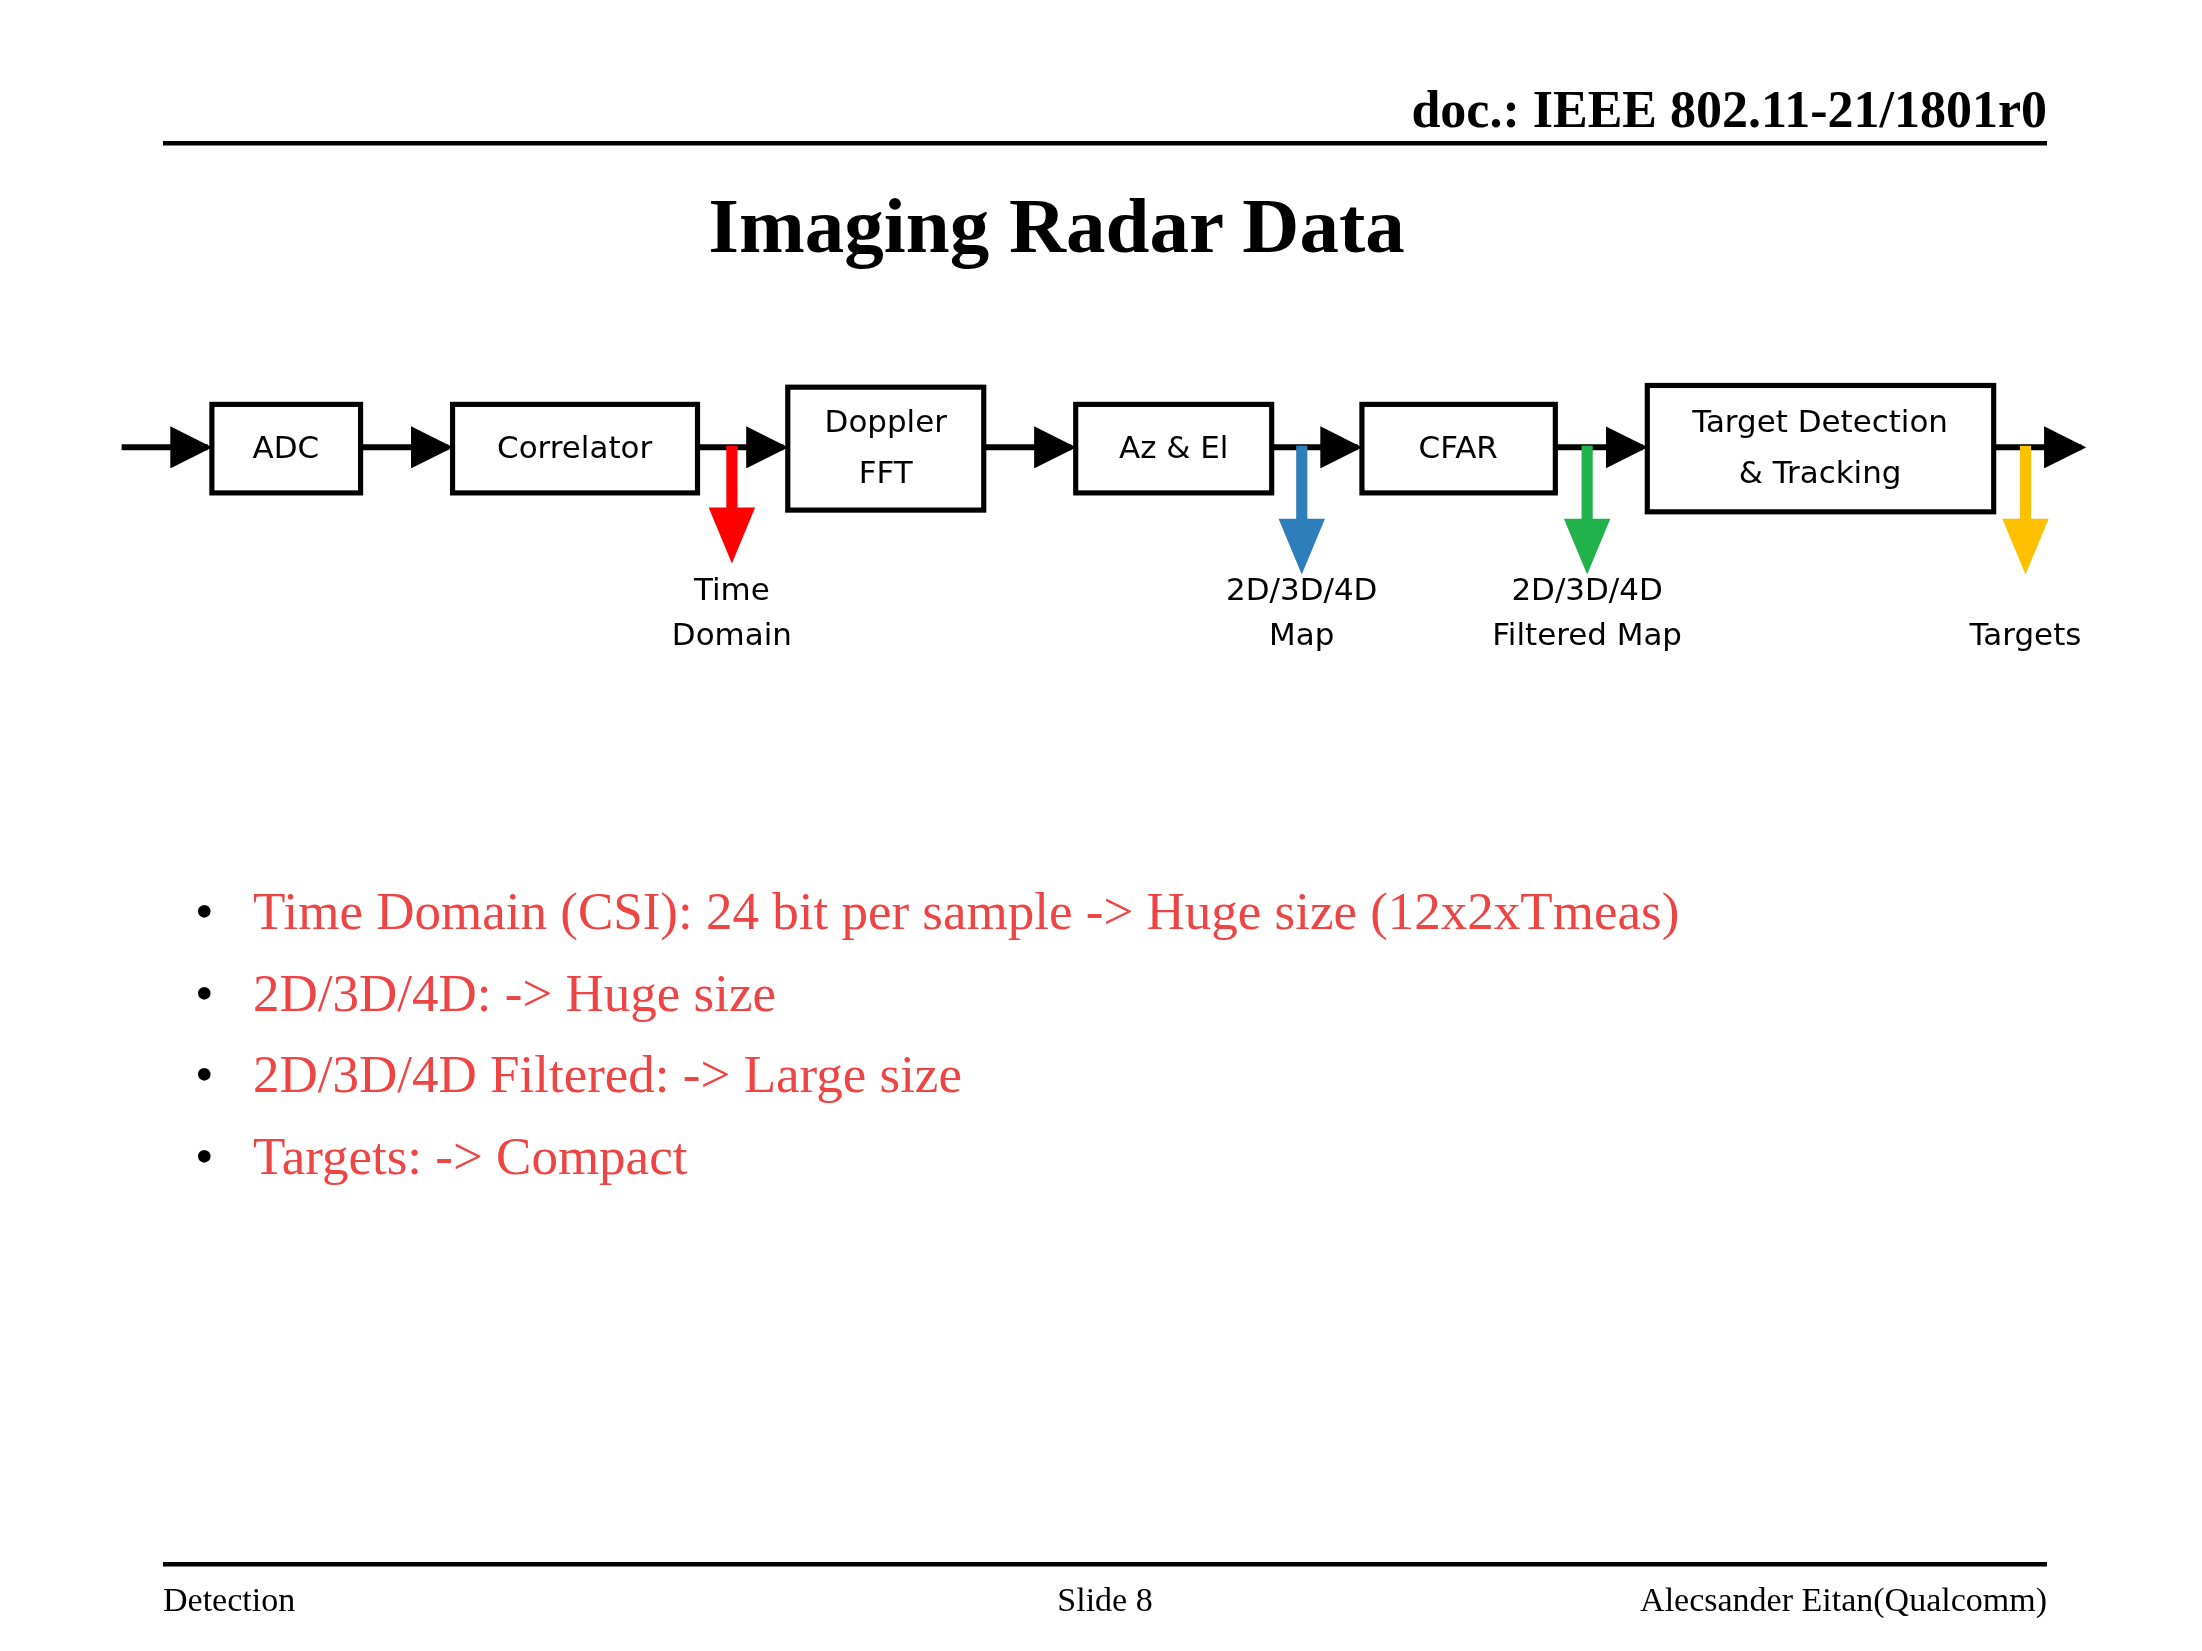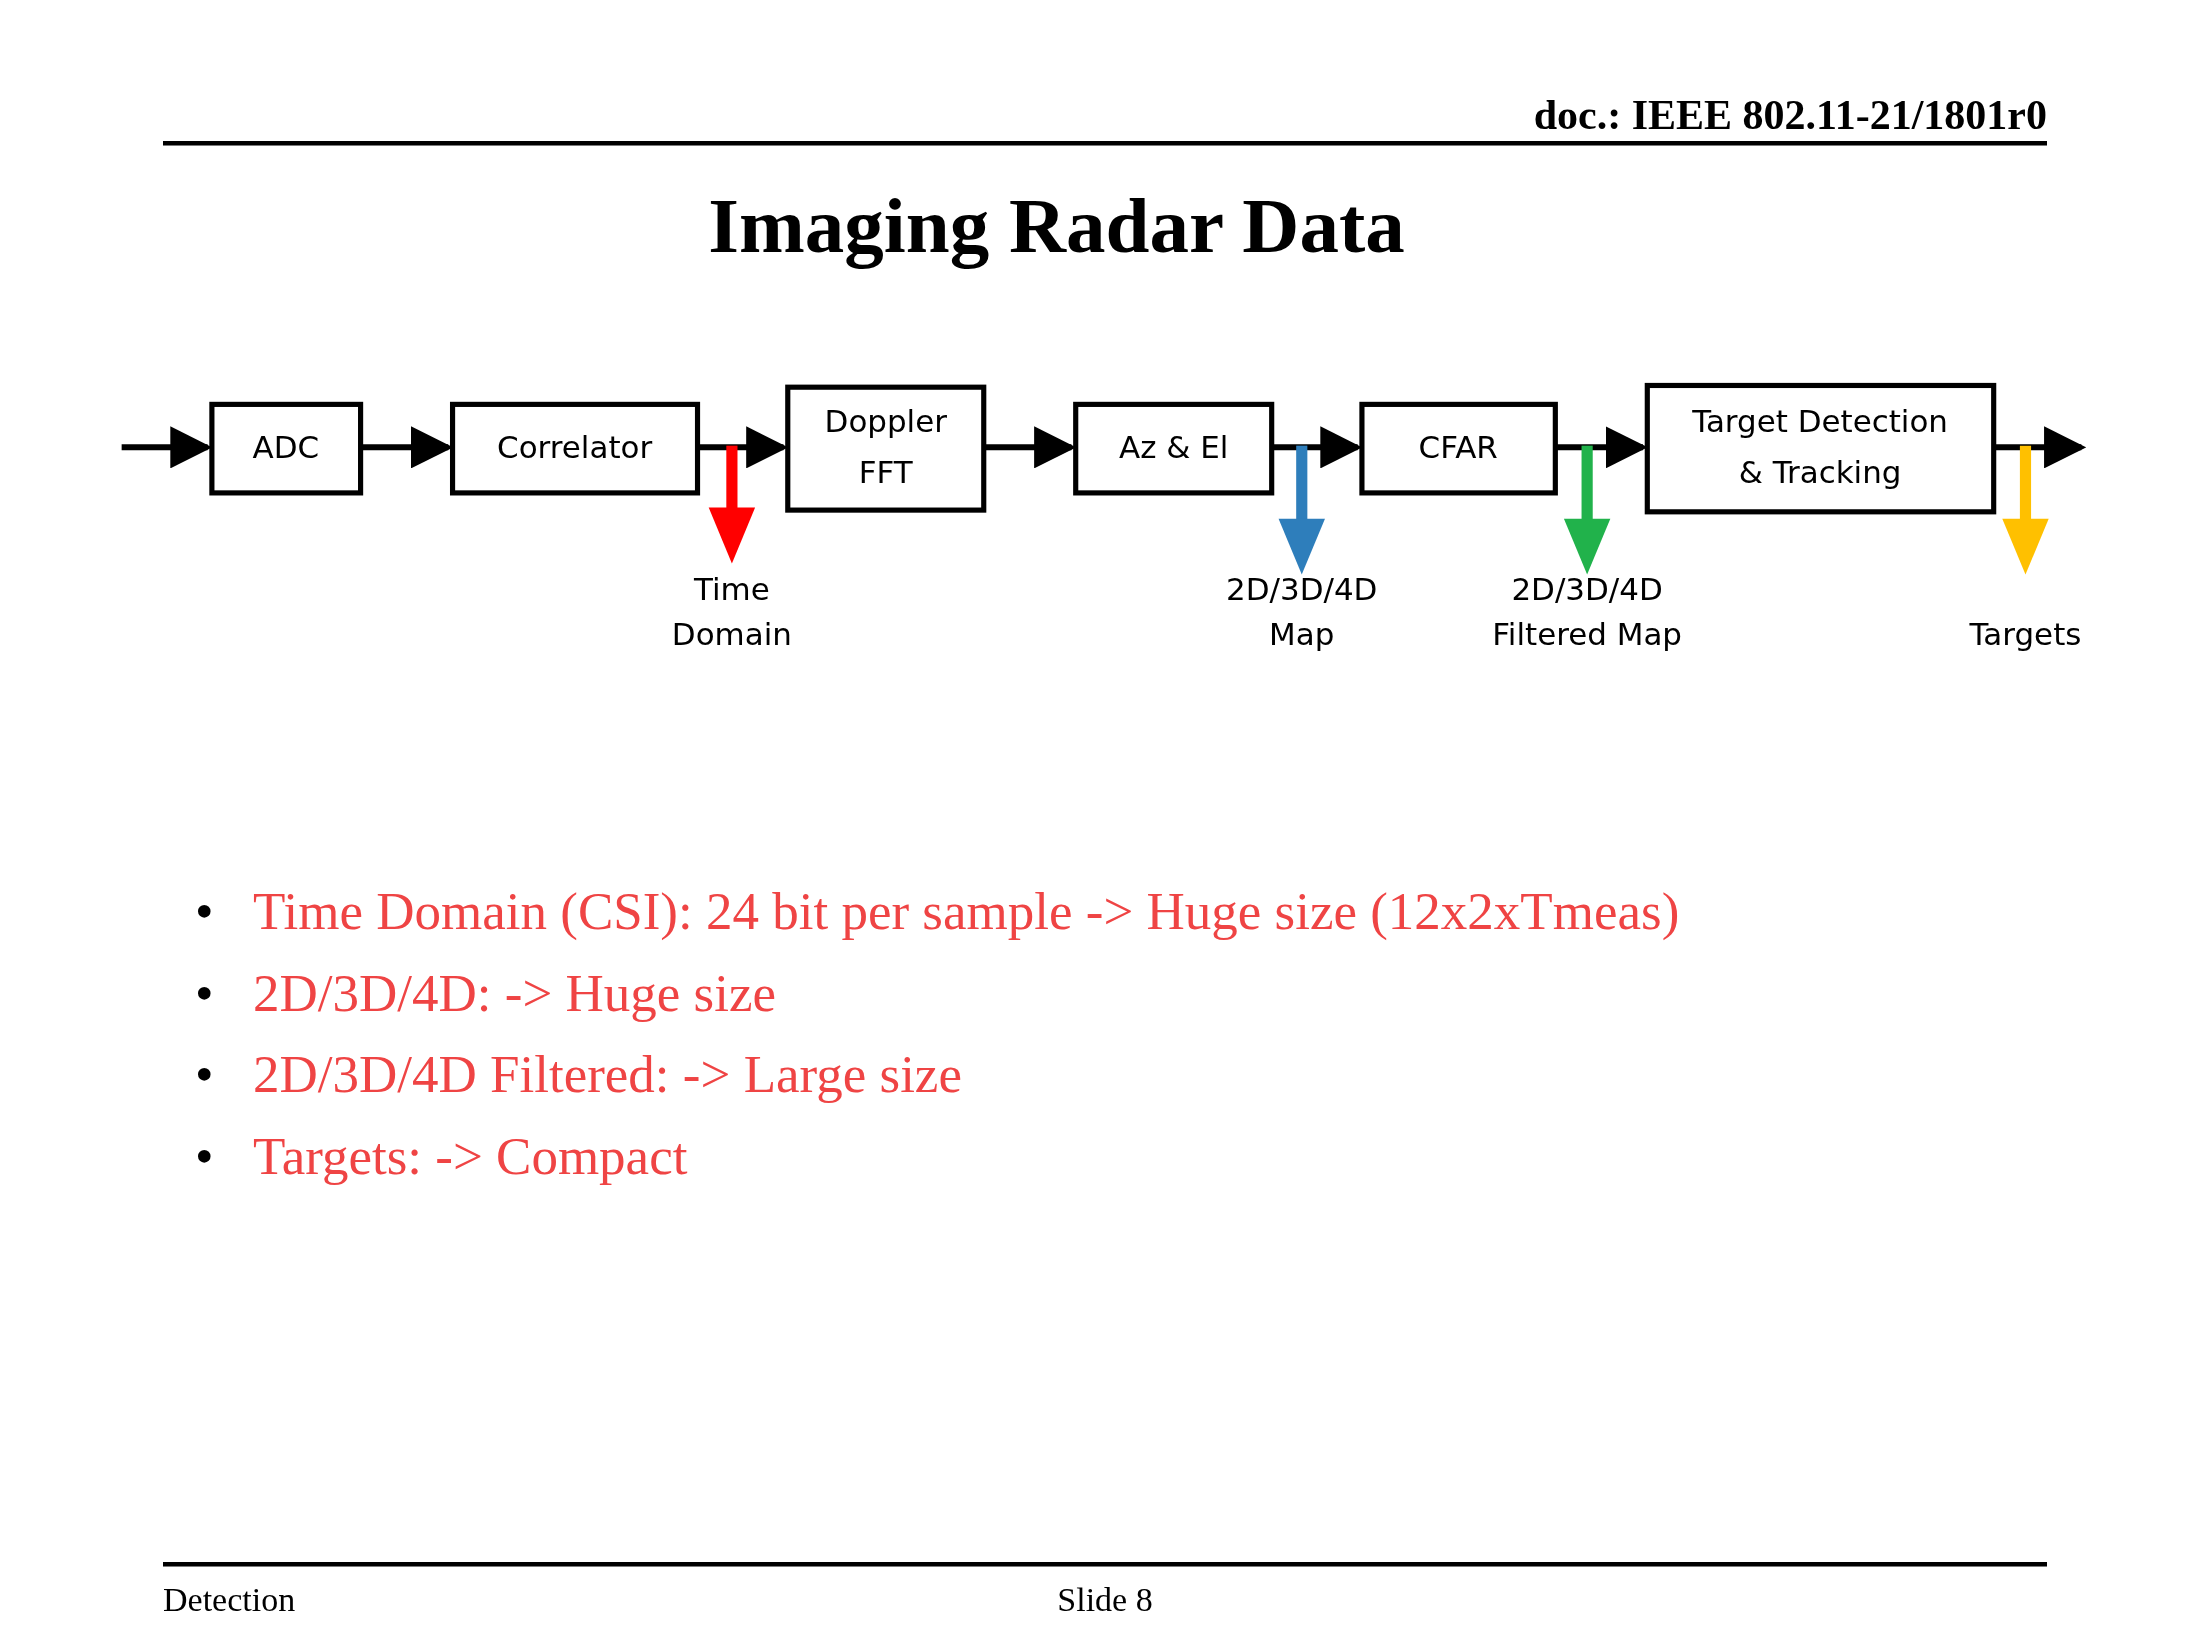--- a/index.html
+++ b/index.html
@@ -30,21 +30,21 @@
     font-size: 48px;
     font-weight: bold;
     font-family: "Liberation Serif", serif;
     color: #000;
     white-space: nowrap;
   }
   #header-doc {
     position: absolute;
     right: 0;
     bottom: 6.9px;
-    font-size: 42px;
+    font-size: 52px;
     font-weight: bold;
     font-family: "Liberation Serif", serif;
     color: #000;
     white-space: nowrap;
     margin-left: 44px;
   }
   #header-rule {
     position: absolute;
     left: 0;
     right: 0;
@@ -257,14 +257,15 @@
   <div class="bullet-row">
     <div class="bullet-dot">•</div>
     <div class="bullet-text">Targets: -&gt; Compact</div>
   </div>
 </div>
 
 <div id="footer">
   <div id="footer-rule"></div>
   <div class="footer-cell" id="footer-left">Detection</div>
   <div class="footer-cell" id="footer-center">Slide 8</div>
+  <div class="footer-cell" id="footer-right">Alecsander Eitan(Qualcomm)</div>
 </div>
 
 
 </body></html>

